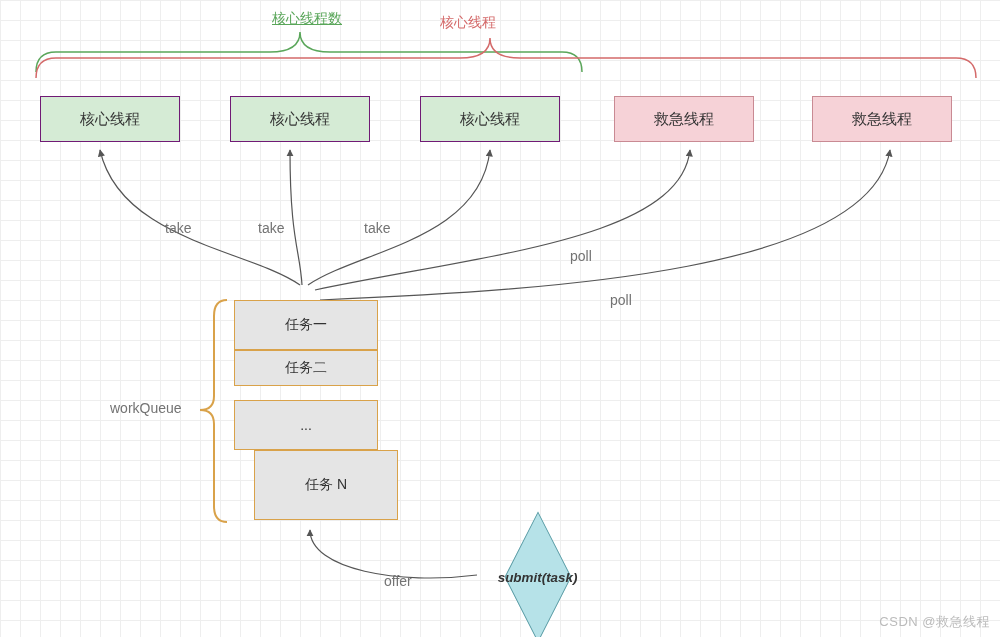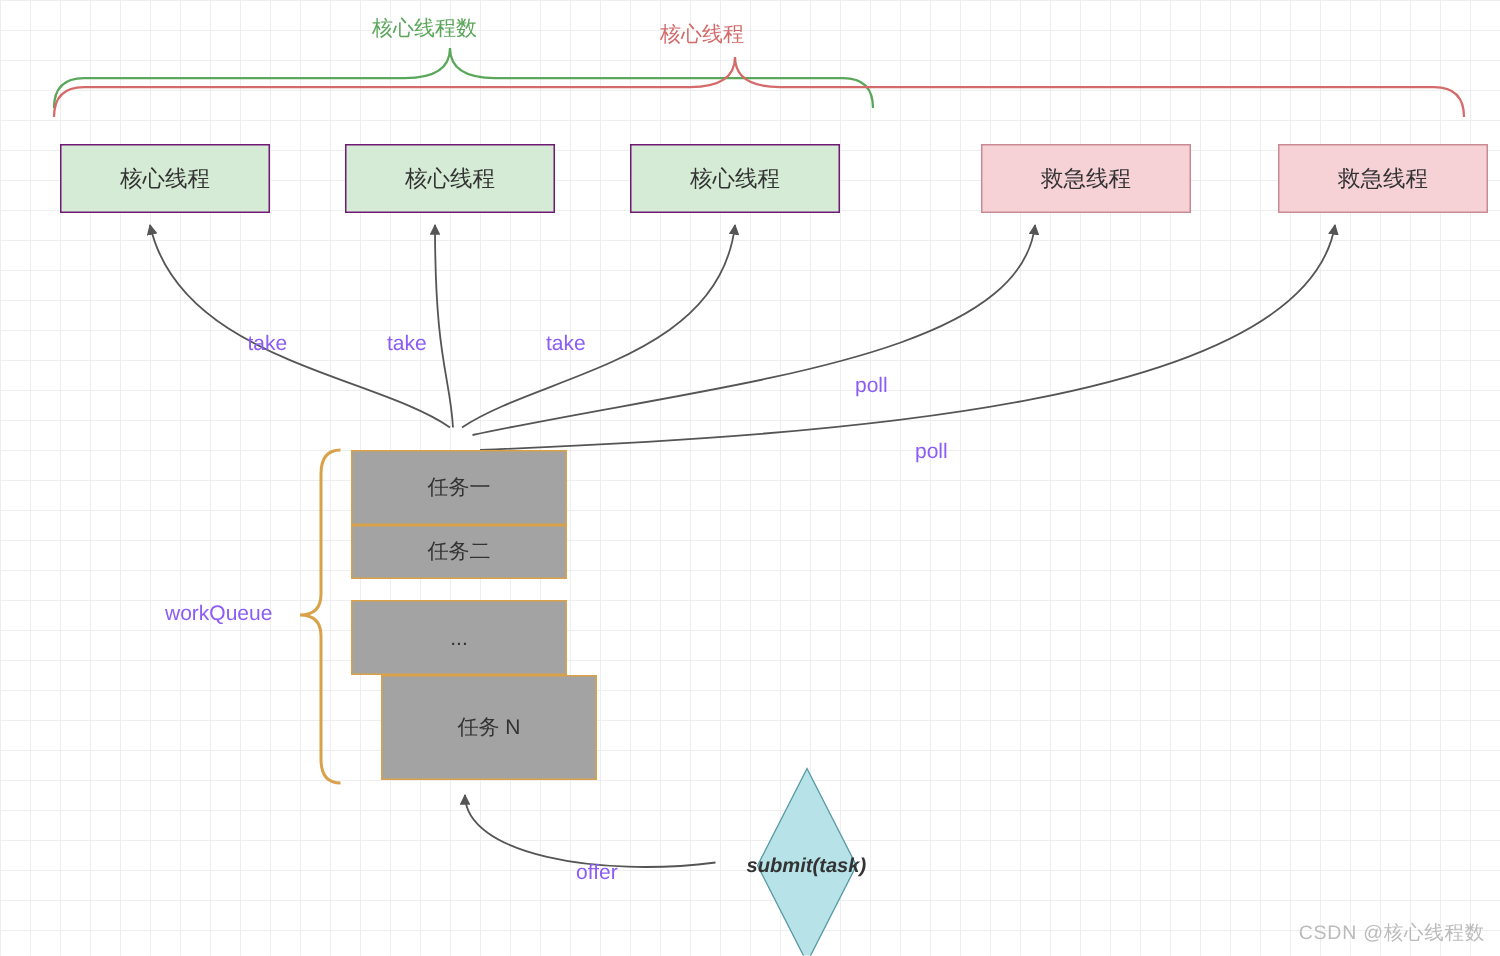--- a/index.html
+++ b/index.html
@@ -21,38 +21,38 @@
   .box {
     position: absolute;
     display: flex;
     align-items: center;
     justify-content: center;
     font-size: 15px;
     color: #333;
     box-sizing: border-box;
   }
   .core   { background: #d5ebd5; border: 1px solid #701a75; }
-  .spare  { background: #f6d2d7; border: 1px solid #c98a93; margin-left: 40px; }
-  .task   { background: #a3a3a3; border: 1px solid #d9a24a; font-size: 14px; }
+  .spare  { background: #f6d2d7; border: 1px solid #c98a93; }
+  .task   { background: #e5e5e5; border: 1px solid #d9a24a; font-size: 14px; }
   .submit {
     background: #b6e2e8; border: 1px solid #5a9aa3;
     font-style: italic; font-weight: bold;
     transform: rotate(45deg) skew(18deg, 18deg);
     transform-origin: center center;
   }
   .submit > span {
     display: inline-block;
     transform: skew(-18deg, -18deg) rotate(-45deg);
     white-space: nowrap;
   }
 
   .lbl {
     position: absolute;
     font-size: 14px;
-    color: #8b5cf6;
+    color: #737373;
     white-space: nowrap;
   }
   .lbl.red   { color: #d46a6a; }
   .lbl.green { color: #5aa65a; }
 
   .watermark {
     position: absolute;
     right: 10px;
     bottom: 6px;
     font-size: 13px;
@@ -91,21 +91,21 @@
 
   <path d="M477 575 C400 585 310 570 310 530" fill="none" stroke="#555" stroke-width="1.2" marker-end="url(#arrow)"></path>
 
   <path d="M227 300
            Q214 300 214 316 L214 396
            Q214 410 200 410
            Q214 410 214 424 L214 506
            Q214 522 227 522" fill="none" stroke="#d9a24a" stroke-width="2"></path>
 </svg>
 
-<div class="lbl green" style="left:248px; top:10px;">核心线程数</div>
+<div class="lbl green" style="left:272px; top:10px;text-decoration:underline;">核心线程数</div>
 <div class="lbl red" style="left:440px; top:14px;">核心线程</div>
 
 <div class="box core" style="left:40px;  top:96px; width:140px; height:46px;">核心线程</div>
 <div class="box core" style="left:230px; top:96px; width:140px; height:46px;">核心线程</div>
 <div class="box core" style="left:420px; top:96px; width:140px; height:46px;">核心线程</div>
 <div class="box spare" style="left:614px; top:96px; width:140px; height:46px;">救急线程</div>
 <div class="box spare" style="left:812px; top:96px; width:140px; height:46px;">救急线程</div>
 
 <div class="lbl" style="left:165px; top:220px;">take</div>
 <div class="lbl" style="left:258px; top:220px;">take</div>
@@ -119,13 +119,13 @@
 <div class="box task" style="left:234px; top:350px; width:144px; height:36px;">任务二</div>
 <div class="box task" style="left:234px; top:400px; width:144px; height:50px;">...</div>
 <div class="box task" style="left:234px; top:450px; width:144px; height:70px;margin-left:20px;">任务 N</div>
 
 <div class="lbl" style="left:340px; top:573px;padding-left:44px;">offer</div>
 
 <div class="box submit" style="left:503px; top:542px; width:70px; height:70px;">
   <span>submit(task)</span>
 </div>
 
-<div class="watermark">CSDN @核心线程数</div>
+<div class="watermark">CSDN @救急线程</div>
 
 </body></html>

